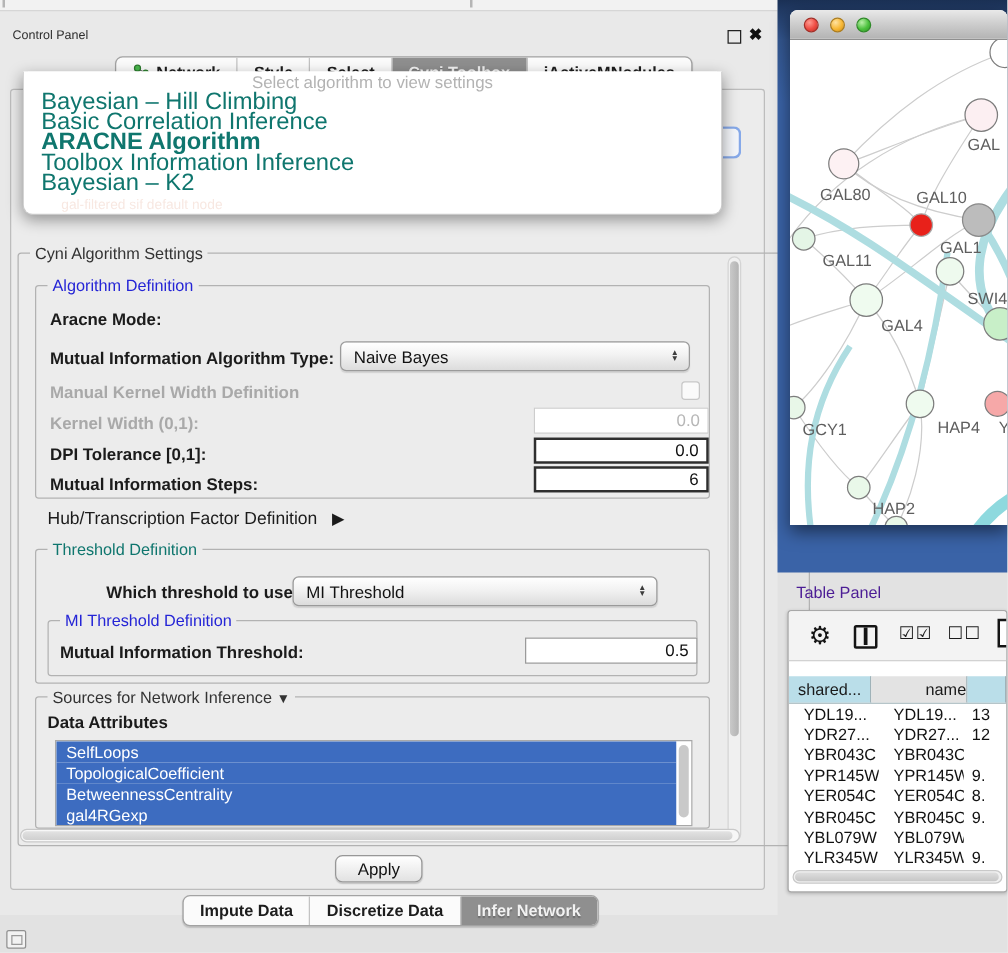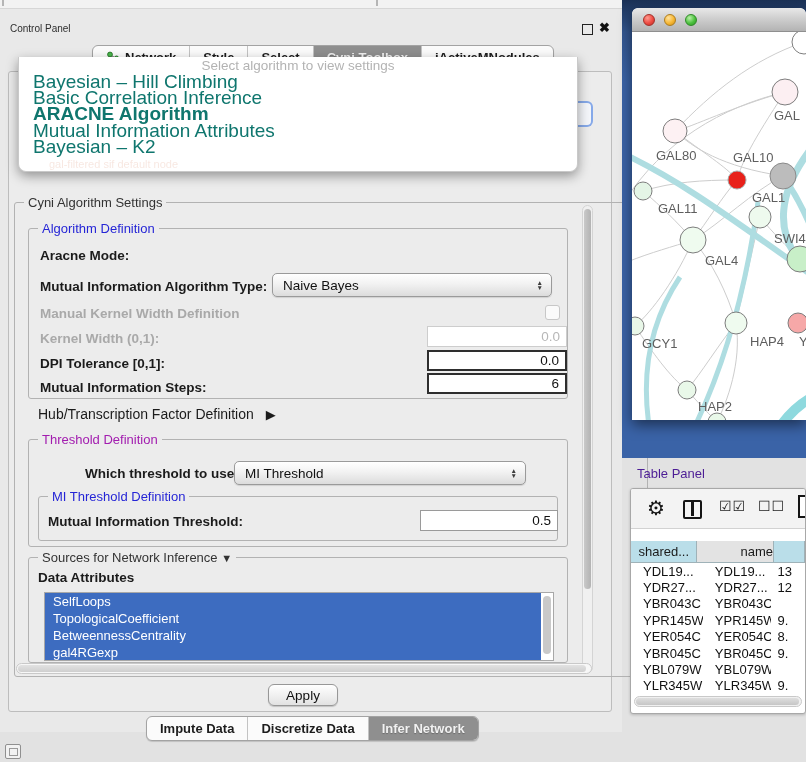--- a/index.html
+++ b/index.html
@@ -47,21 +47,21 @@
   .popup-placeholder { text-align:center; color:#b3b3b3; font-size:13.5px; line-height:17px; }
   .popup-item { font-size:19px; line-height:16.2px; padding-left:14px; color:#0f766e; white-space:nowrap; }
   .popup-item.strong { font-weight:bold; }
   .ghost-text { position:absolute; left:30px; bottom:1px; font-size:11px; color:#c2410c; opacity:.12; }
 
   
   .groupbox { position:absolute; border:1px solid #b2b2b2; border-radius:3px; }
   .gb-title { position:absolute; top:-8px; left:9px; background:#ececec; padding:0 4px;
               font-size:13px; color:#333; white-space:nowrap; }
   .gb-title.blue { color:#2525d6; }
-  .gb-title.green { color:#a21caf; }
+  .gb-title.green { color:#0f766e; }
 
   .lbl { position:absolute; font-size:13.5px; color:#1b1b1b; font-weight:bold; white-space:nowrap; }
   .lbl.dis { color:#a9a9a9; }
   .lbl.plain { font-weight:normal; font-size:14px; color:#1b1b1b; }
 
   .combo { position:absolute; height:24px; border:1px solid #9a9a9a; border-radius:5px;
            background:linear-gradient(#ffffff,#f2f2f2 45%,#dcdcdc); display:flex; align-items:center;
            padding-left:10px; font-size:13.5px; color:#111;
            box-shadow:0 1px 1px rgba(0,0,0,.12); }
   .combo .stepper { margin-left:auto; margin-right:8px; display:flex; flex-direction:column;
@@ -287,21 +287,21 @@
     </div>
   </div>
 </div>
 
 <div class="abs focus-fragment"></div>
 <div class="abs popup">
   <div class="popup-placeholder">Select algorithm to view settings</div>
   <div class="popup-item">Bayesian – Hill Climbing</div>
   <div class="popup-item">Basic Correlation Inference</div>
   <div class="popup-item strong">ARACNE Algorithm</div>
-  <div class="popup-item">Mutual Information Attributes</div>
+  <div class="popup-item">Toolbox Information Inference</div>
   <div class="popup-item">Bayesian – K2</div>
   <div class="ghost-text">gal-filtered sif default node</div>
 </div>
 
 <div class="abs desktop"></div>
 
 <div class="abs net-window">
   <div class="net-titlebar">
     <span class="light red"></span>
     <span class="light yellow"></span>

